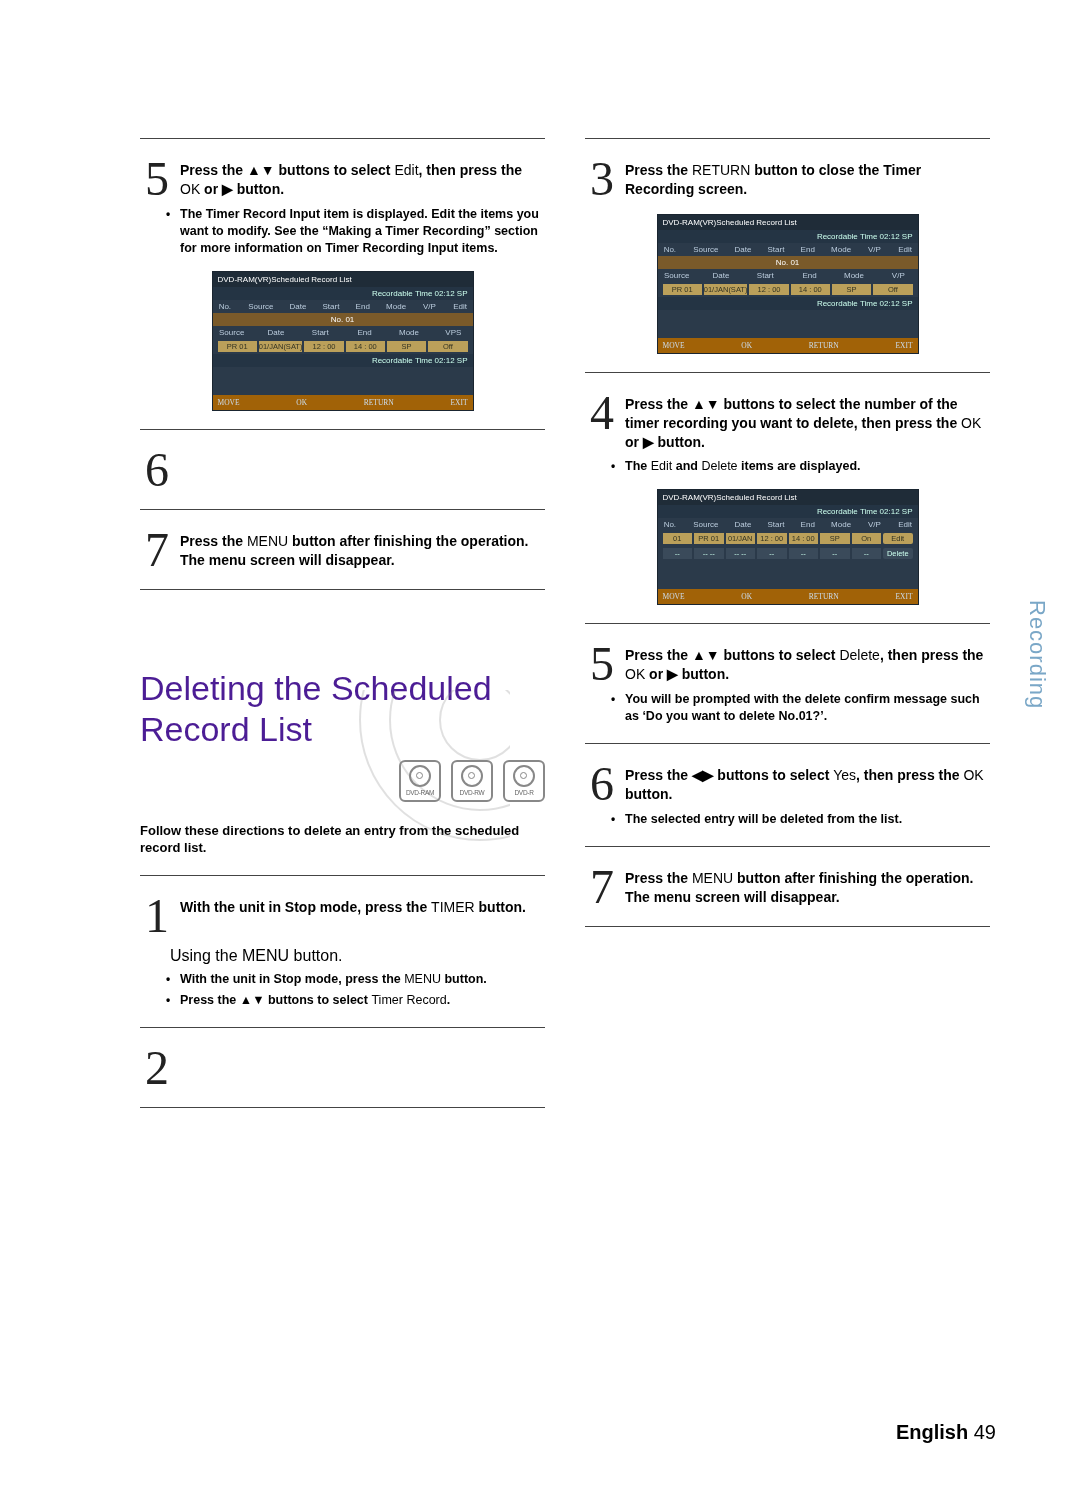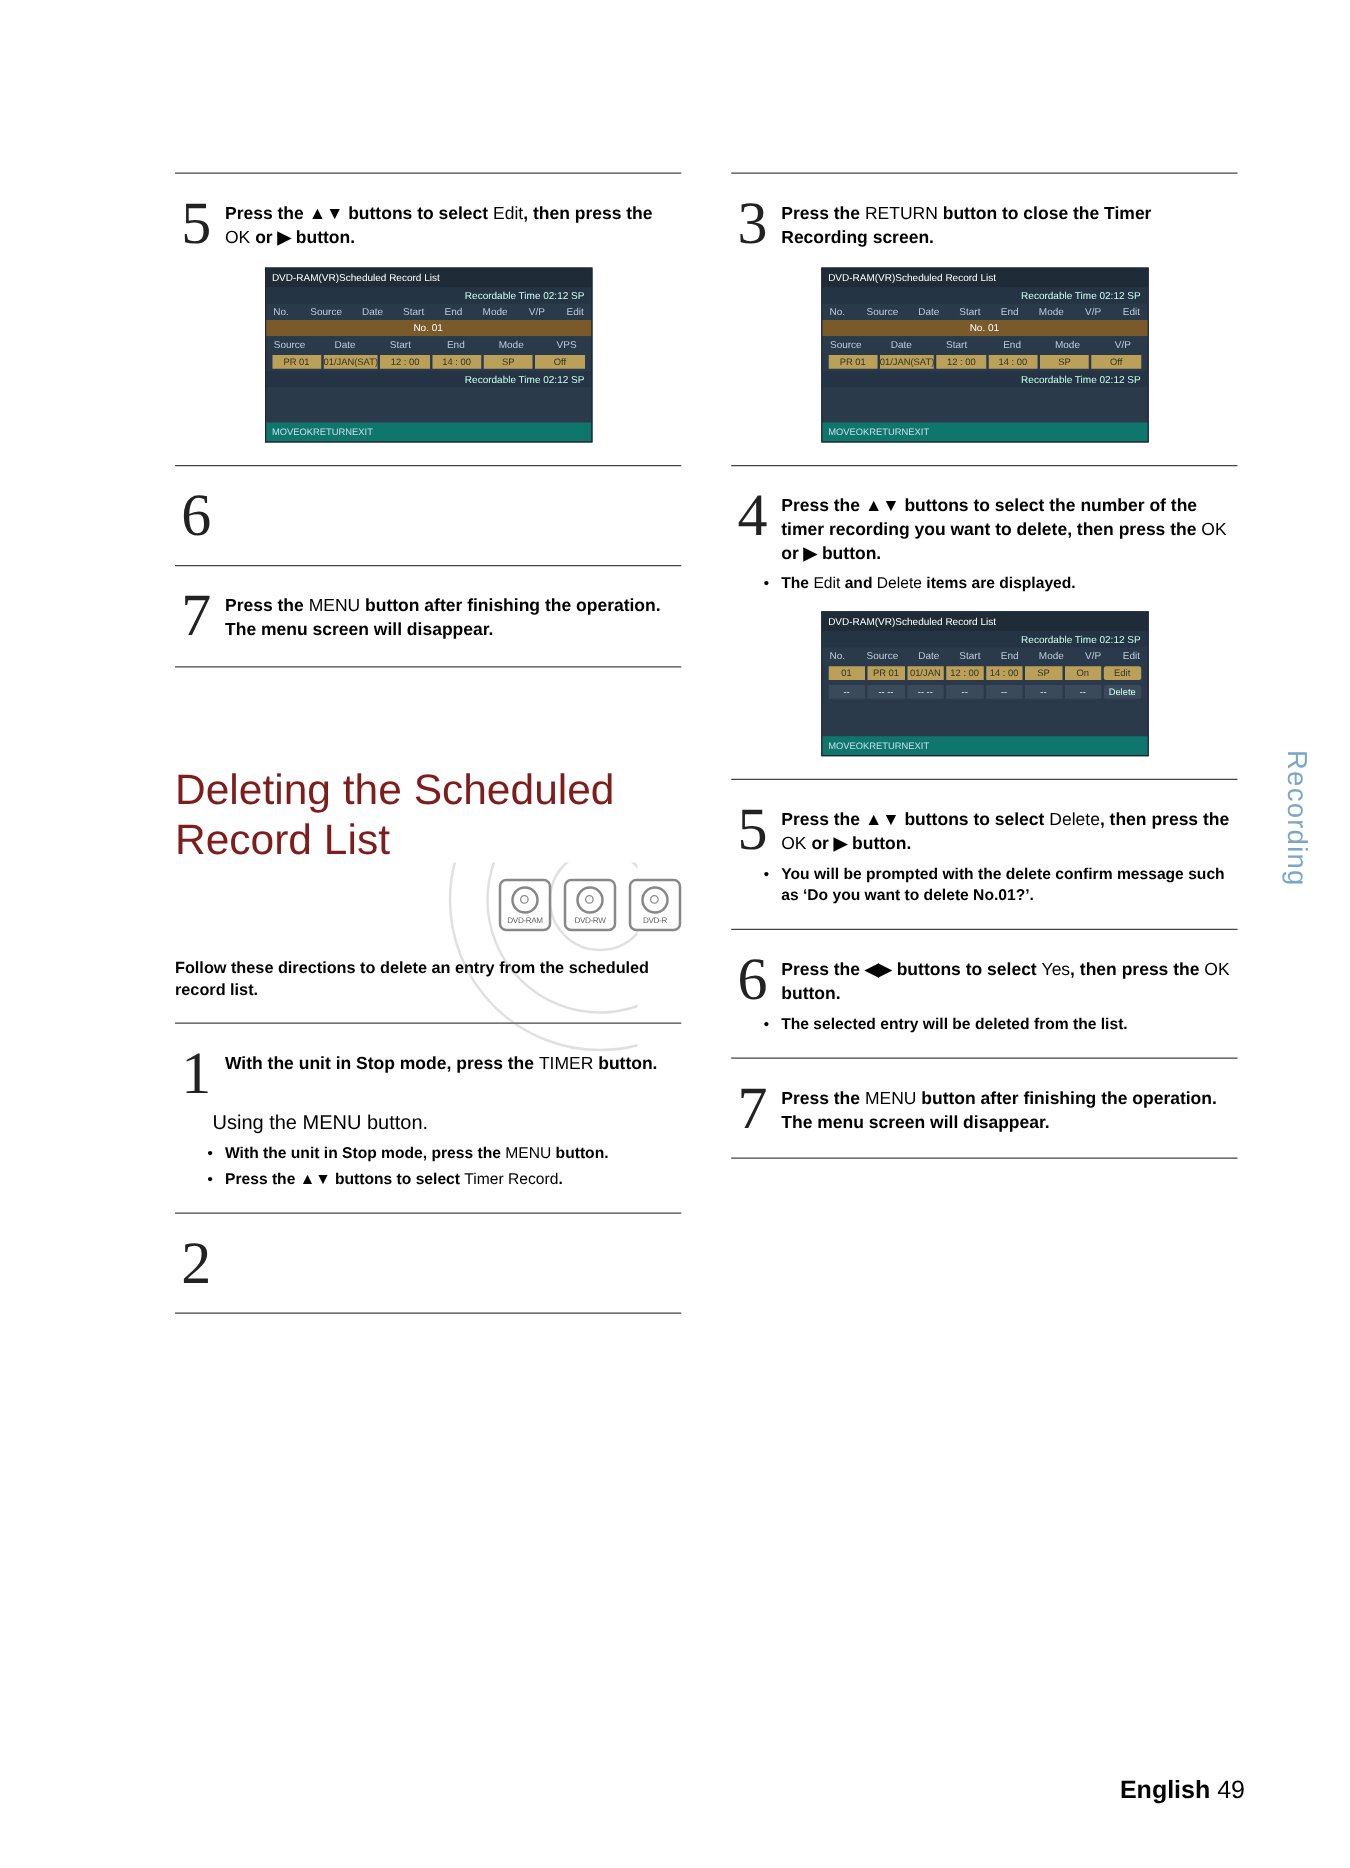--- a/index.html
+++ b/index.html
@@ -80,21 +80,21 @@
     content: "•";
     position: absolute;
     left: -4px;
     top: 0;
     font-size: 12px;
   }
   ul.sub li .light { font-weight: normal; }
   .section-title {
     font-size: 34px;
     font-weight: 300;
-    color: #7f1d1d;
+    color: #4c1d95;
     line-height: 1.2;
     margin: 30px 0 10px 0;
   }
   .intro {
     font-size: 13px;
     font-weight: bold;
     line-height: 1.35;
   }
   .using-menu {
     font-size: 16px;
@@ -147,22 +147,22 @@
     display:flex; gap:16px; padding:2px 5px; background:#2b3a4a;
     color:#bcd;
   }
   .osd .hdr span, .osd .row span { flex:1; text-align:center; }
   .osd .hl { background:#7a5a2a; color:#fff; padding:2px 5px; text-align:center; }
   .osd .row { display:flex; gap:2px; padding:2px 5px; }
   .osd .row span { background:#3a4a5a; padding:1px 0; font-size:7.5px; }
   .osd .row.sel span { background:#bba05a; color:#332; }
   .osd .spacer { height:28px; background:#2b3a4a; }
   .osd .foot {
-    display:flex; justify-content:flex-start;
-    background:#0f766e; padding:3px 5px; color:#cde;
+    display:flex; justify-content:space-between;
+    background:#a16207; padding:3px 5px; color:#cde;font-family:Liberation Serif, serif;
   }
   .osd .foot span { font-size:7.5px; }
   .osd .chip { background:#6a4a2a; padding:0 3px; border-radius:2px; font-size:7.5px; }
   .page-foot {
     position:absolute; bottom:50px; right:84px; font-size:20px;
   }
   .page-foot b { font-weight:bold; }
   .big-arc {
     position:absolute;
     left: 310px;
@@ -181,20 +181,23 @@
   <div class="cols">
 
     <div class="col">
       <hr class="sep">
       <div class="step">
         <div class="num">5</div>
         <div class="body">
           <span>Press the ▲▼ buttons to select </span><span class="light">Edit</span><span>, then press the </span><span class="light">OK</span><span> or ▶ button.</span>
         </div>
       </div>
+      <ul class="sub">
+        <li>The Timer Record Input item is displayed. Edit the items you want to modify. See the “Making a Timer Recording” section for more information on Timer Recording Input items.</li>
+      </ul>
 
       <div class="osd">
         <div class="titlebar">
             <span>DVD-RAM(VR)</span>
             <span>Scheduled Record List</span>
           </div>
         <div class="recrow">Recordable Time 02:12 SP</div>
         <div class="hdr">
           <span>No.</span>
             <span>Source</span>

